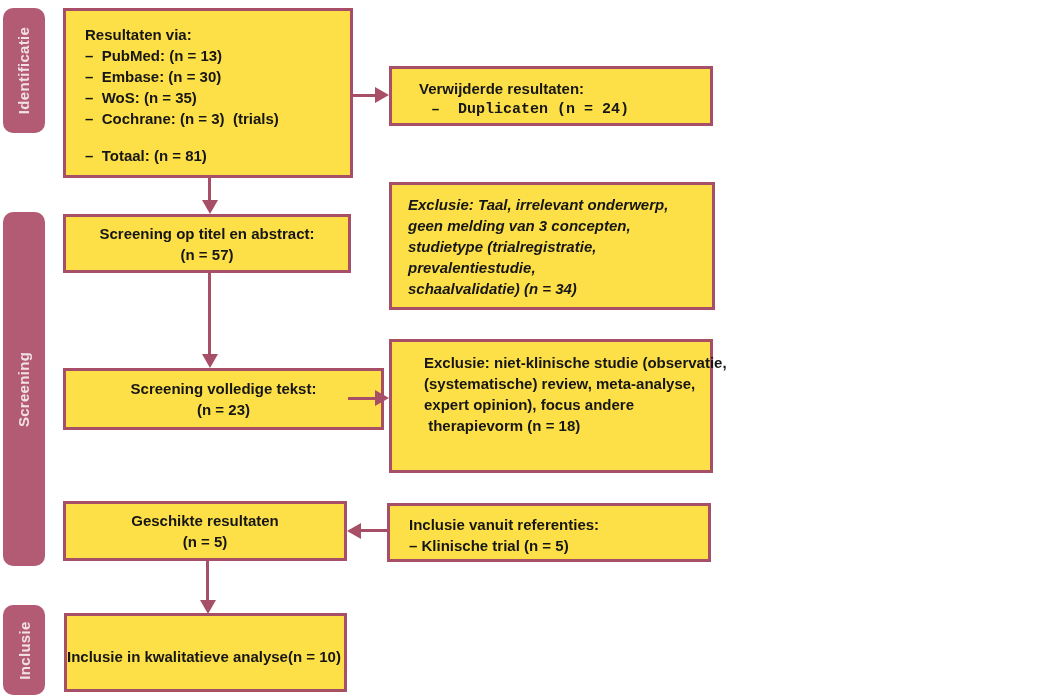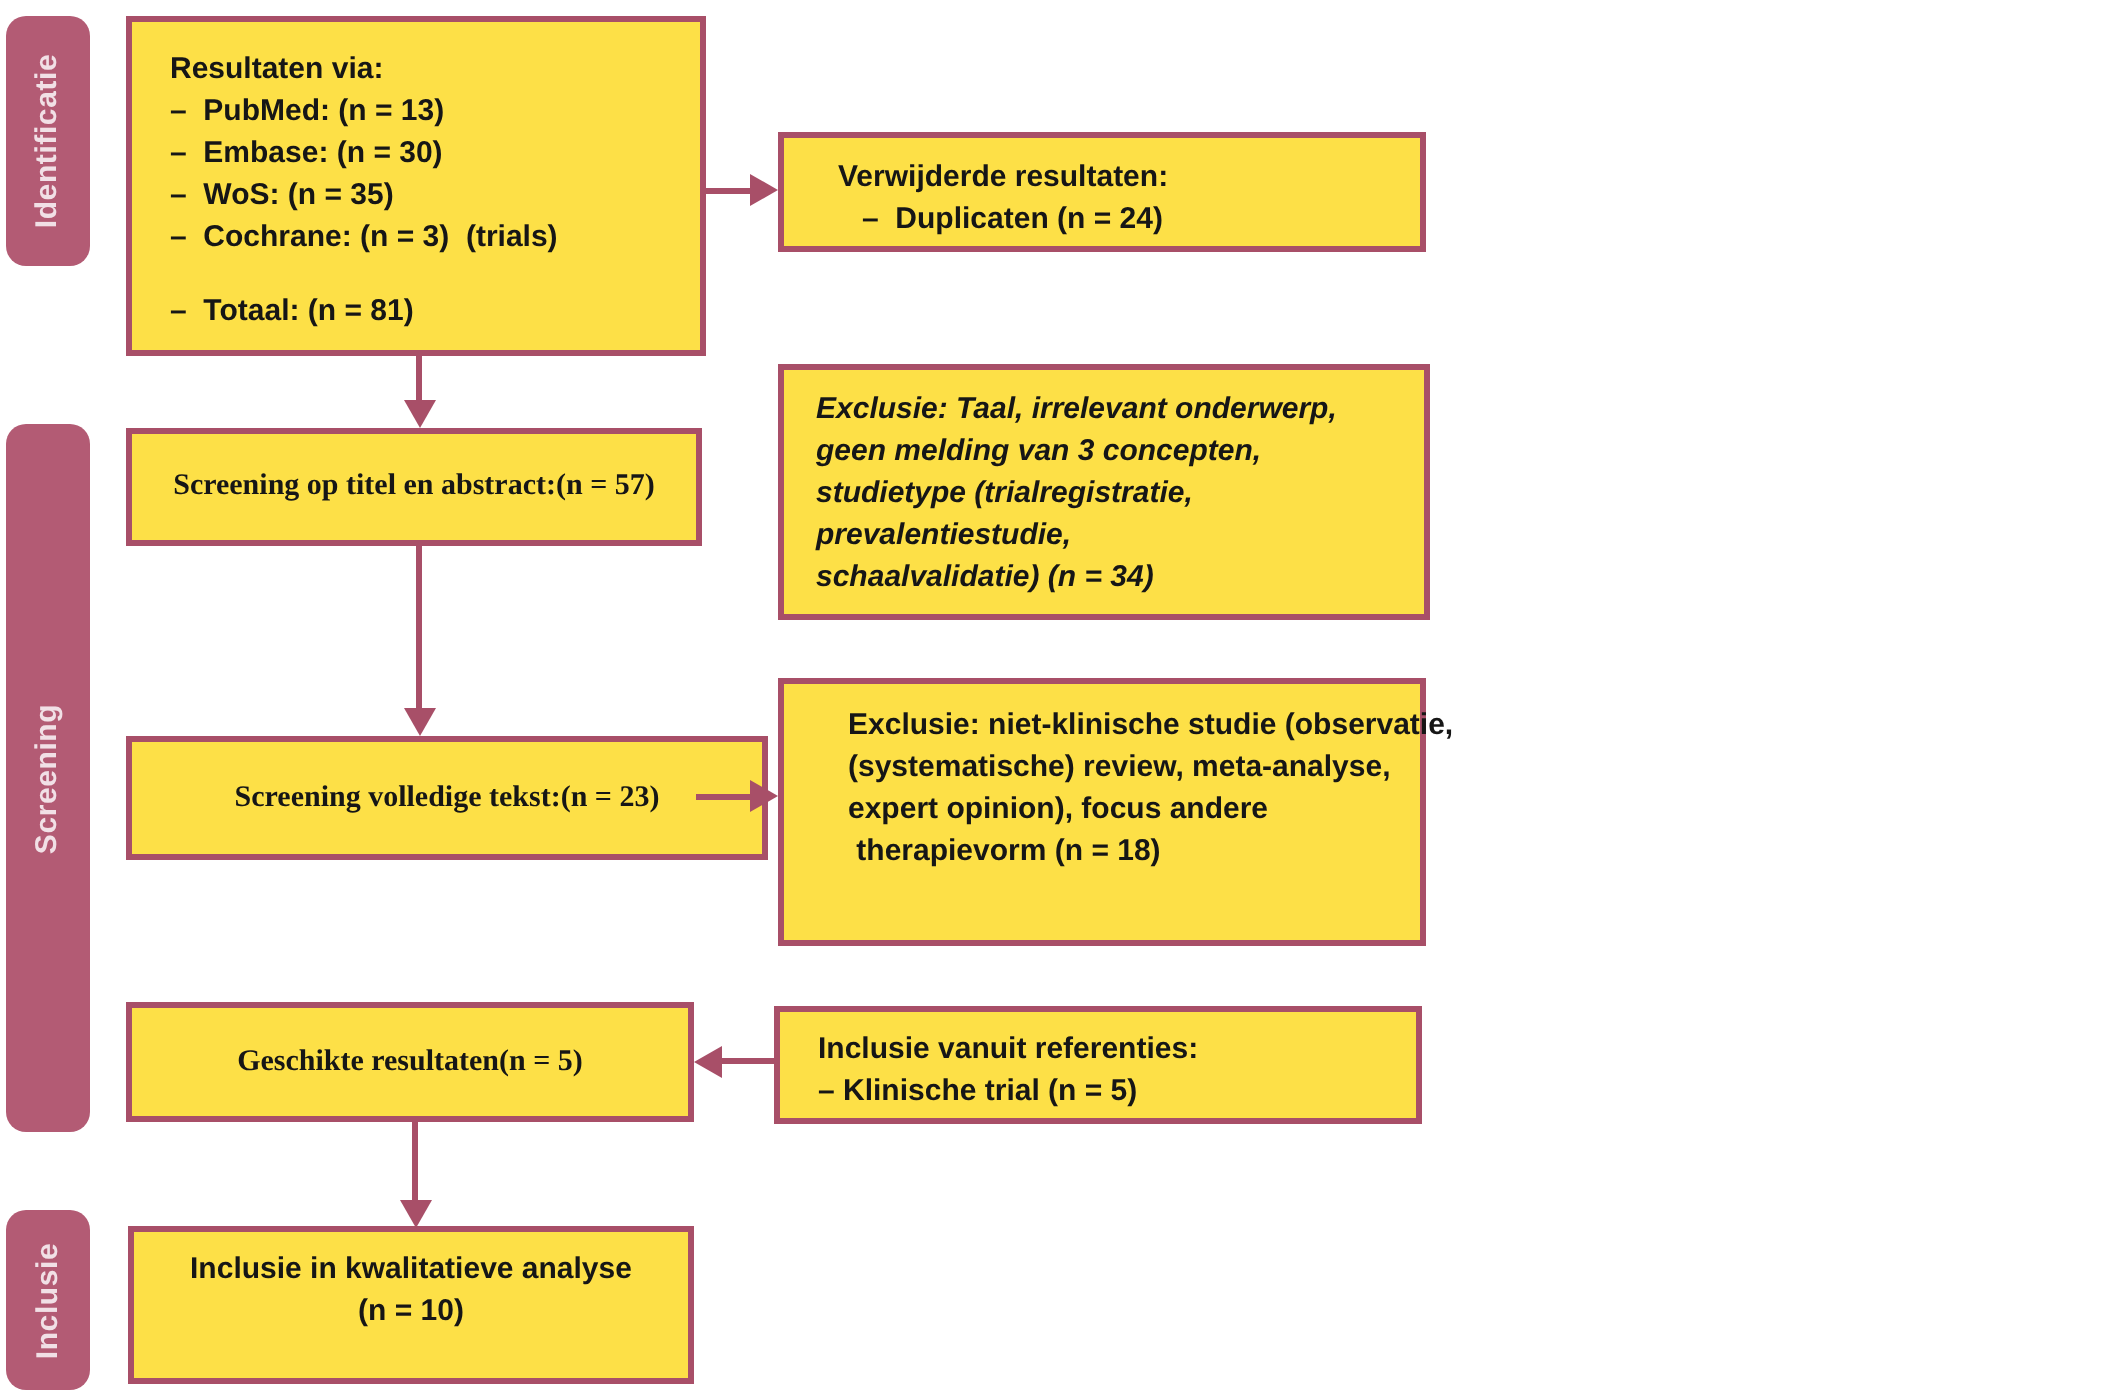--- a/index.html
+++ b/index.html
@@ -36,42 +36,41 @@
     position:absolute;
     background:#fde047;
     border:3px solid var(--accent);
     color:var(--ink);
     font-size:15px;font-weight:700;
     line-height:21px;
   }
   .fbox .ln{white-space:pre;}
   .left-pad{padding:13px 14px 10px 19px;}
   .centered{
-    display:flex;flex-direction:row;
+    display:flex;flex-direction:column;
     align-items:center;justify-content:center;
     text-align:center;
-    font-family:Liberation Serif, serif;
   }
   .top-centered{
-    display:flex;flex-direction:column;
+    display:flex;flex-direction:row;
     align-items:center;
     text-align:left;
     padding-top:8px;
   }
   
   .aline{position:absolute;background:var(--accent);}
   .ahead{position:absolute;width:0;height:0;}
   .ahead.right{border-top:8px solid transparent;border-bottom:8px solid transparent;border-left:14px solid var(--accent);}
   .ahead.left{border-top:8px solid transparent;border-bottom:8px solid transparent;border-right:14px solid var(--accent);}
   .ahead.down{border-left:8px solid transparent;border-right:8px solid transparent;border-top:14px solid var(--accent);}
   
   #box-results{left:63px;top:8px;width:290px;height:170px;}
   #box-results .gap{height:16px;}
   #box-removed{left:389px;top:66px;width:324px;height:60px;padding:9px 16px 8px 27px;}
-  #box-removed .indent{padding-left:12px;}
+  #box-removed .indent{padding-left:12px;font-family:Liberation Mono, monospace;}
   #box-title-abstract{left:63px;top:214px;width:288px;height:59px;}
   #box-excl1{left:389px;top:182px;width:326px;height:128px;padding:9px 12px 8px 16px;font-style:italic;}
   #box-fulltext{left:63px;top:368px;width:321px;height:62px;}
   #box-excl2{left:389px;top:339px;width:324px;height:134px;padding:10px 10px 8px 32px;}
   #box-eligible{left:63px;top:501px;width:284px;height:60px;}
   #box-incl-refs{left:387px;top:503px;width:324px;height:59px;padding:8px 12px 8px 19px;}
   #box-qualitative{left:64px;top:613px;width:283px;height:79px;}
   #stage-identificatie{top:8px;height:125px;}
   #stage-screening{top:212px;height:354px;}
   #stage-inclusie{top:605px;height:90px;}

